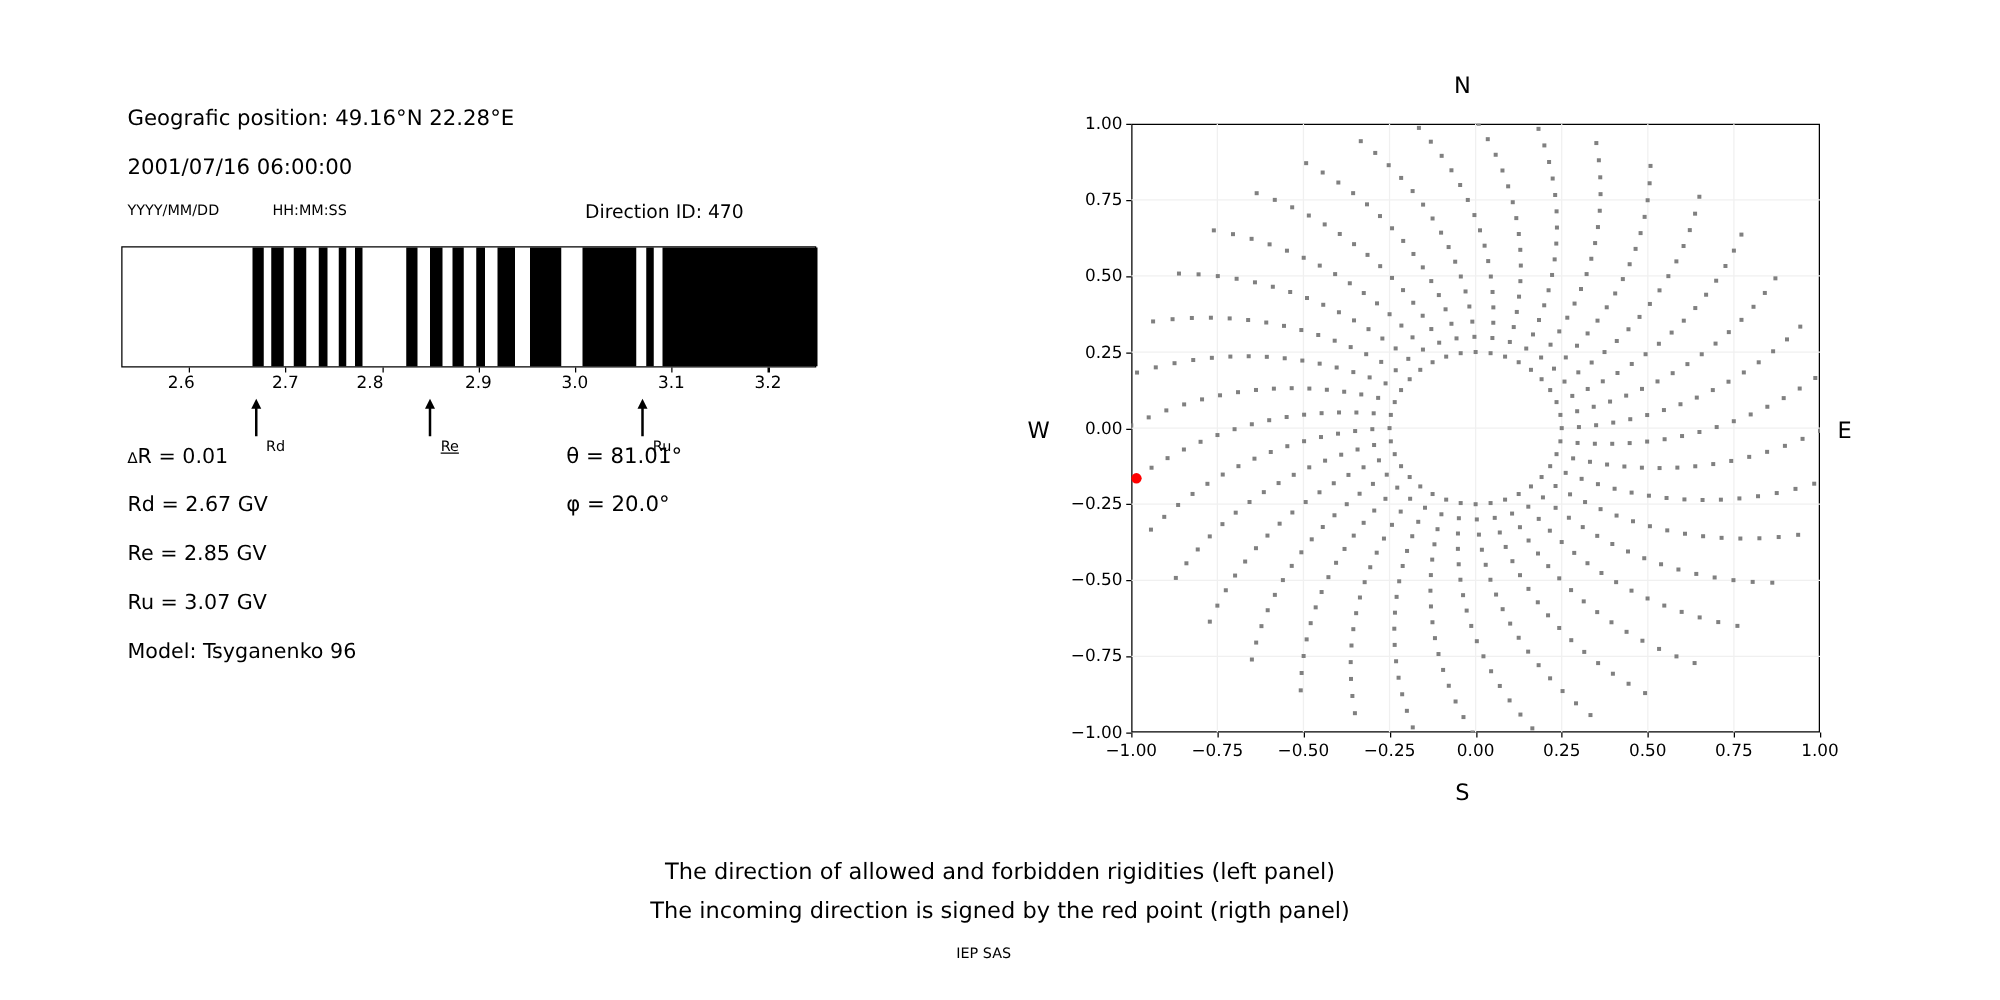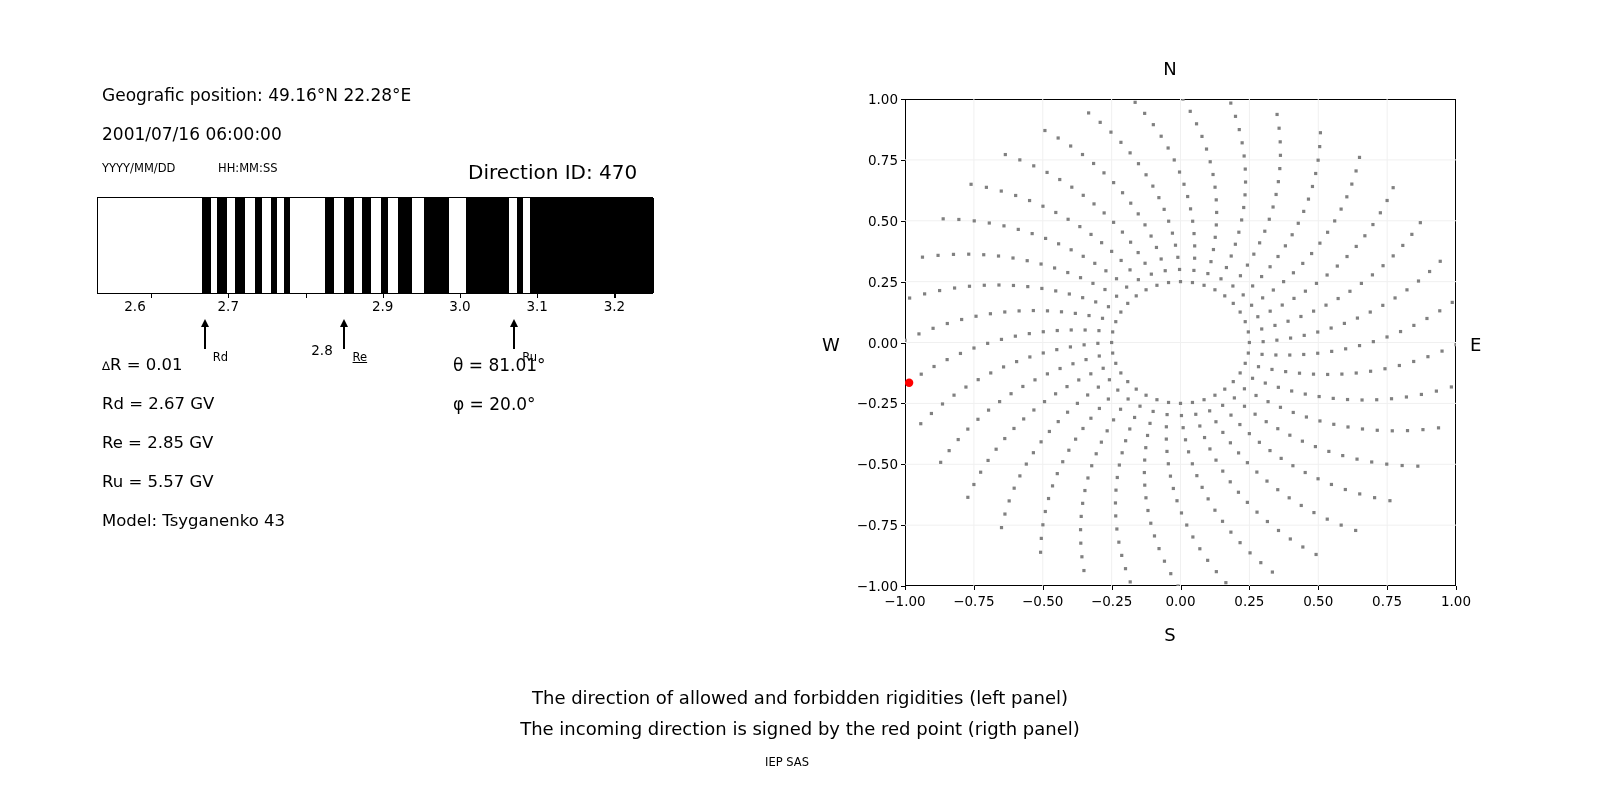--- a/index.html
+++ b/index.html
@@ -5,21 +5,21 @@
   html,body{margin:0;padding:0;}
   body{width:1600px;height:800px;background:#ffffff;font-family:"DejaVu Sans",sans-serif;overflow:hidden;position:relative;}
 
   .abs{position:absolute;}
 
   
   #geo-position{left:102px;top:85px;font-size:17px;color:#000;white-space:nowrap;}
   #datetime{left:102px;top:124px;font-size:17px;color:#000;white-space:nowrap;}
   #fmt-date{left:102px;top:161px;font-size:11.5px;color:#000;white-space:nowrap;}
   #fmt-time{left:218px;top:161px;font-size:11.5px;color:#000;white-space:nowrap;}
-  #direction-id{left:468px;top:160px;font-size:20px;color:#000;white-space:nowrap;text-align:right;}
+  #direction-id{left:468px;top:160px;font-size:15px;color:#000;white-space:nowrap;text-align:right;}
 
   
   #spectrum-wrap{left:97px;top:197px;width:556px;height:97px;}
   #spectrum-axes{position:absolute;left:0;top:0;width:556px;height:97px;
      border:1.2px solid #000;box-sizing:border-box;background:#fff;}
   .sbar{position:absolute;top:0;height:100%;background:#000;}
 
   #spectrum-ticks{position:absolute;left:0;top:97px;width:556px;height:14px;}
   .stick{position:absolute;top:0;width:1.2px;height:4px;background:#000;}
   .stlabel{position:absolute;top:4px;transform:translateX(-50%);font-size:13.5px;color:#000;}
@@ -79,25 +79,25 @@
       <div class="sbar" style="left: 264.1px; width: 9.26667px;"></div>
       <div class="sbar" style="left: 282.633px; width: 7.72222px;"></div>
       <div class="sbar" style="left: 300.394px; width: 13.9px;"></div>
       <div class="sbar" style="left: 325.878px; width: 25.4833px;"></div>
       <div class="sbar" style="left: 368.35px; width: 42.4722px;"></div>
       <div class="sbar" style="left: 418.544px; width: 6.95px;"></div>
       <div class="sbar" style="left: 432.444px; width: 123.556px;"></div>
     </div>
   <div id="spectrum-ticks">
       <div class="stick" style="left: 54.0556px;"></div>
-      <div class="stlabel" style="left: 38px;">2.6</div>
+      <div class="stlabel" style="left: 48px;">2.6</div>
       <div class="stick" style="left: 131.278px;"></div>
       <div class="stlabel" style="left: 131.278px;">2.7</div>
       <div class="stick" style="left: 208.5px;"></div>
-      <div class="stlabel" style="left: 225px; margin-top: 44px;">2.8</div>
+      <div class="stlabel" style="left: 199px;">2.8</div>
       <div class="stick" style="left: 285.722px;"></div>
       <div class="stlabel" style="left: 285.722px;">2.9</div>
       <div class="stick" style="left: 362.944px;"></div>
       <div class="stlabel" style="left: 362.944px;">3.0</div>
       <div class="stick" style="left: 440.167px;"></div>
       <div class="stlabel" style="left: 440.167px;">3.1</div>
       <div class="stick" style="left: 517.389px;"></div>
       <div class="stlabel" style="left: 517.389px;">3.2</div>
     </div>
   <div id="spectrum-markers">
@@ -121,22 +121,22 @@
           <div class="shaft"></div>
         </div>
         <div class="lbl">Ru</div>
       </div>
     </div>
 </div>
 
 <div class="param" style="left:102px;top:355px;"><span class="dlt">∆</span><span>R = 0.01</span></div>
 <div class="param" style="left:102px;top:394px;">Rd = 2.67 GV</div>
 <div class="param" style="left:102px;top:433px;">Re = 2.85 GV</div>
-<div class="param" style="left:102px;top:472px;">Ru = 5.57 GV</div>
-<div class="param" style="left:102px;top:511px;">Model: Tsyganenko 43</div>
+<div class="param" style="left:102px;top:472px;">Ru = 3.07 GV</div>
+<div class="param" style="left:102px;top:511px;">Model: Tsyganenko 96</div>
 <div class="paramR" style="left:453px;top:355px;width:200px;">θ = 81.01°</div>
 <div class="paramR" style="left:453px;top:394px;width:190px;">φ = 20.0°</div>
 
 <div class="abs" id="lbl-N">N</div>
 <div class="abs" id="lbl-S">S</div>
 <div class="abs" id="lbl-W">W</div>
 <div class="abs" id="lbl-E">E</div>
 
 <div class="abs" id="scatter-wrap">
   <div id="scatter-frame"></div>

